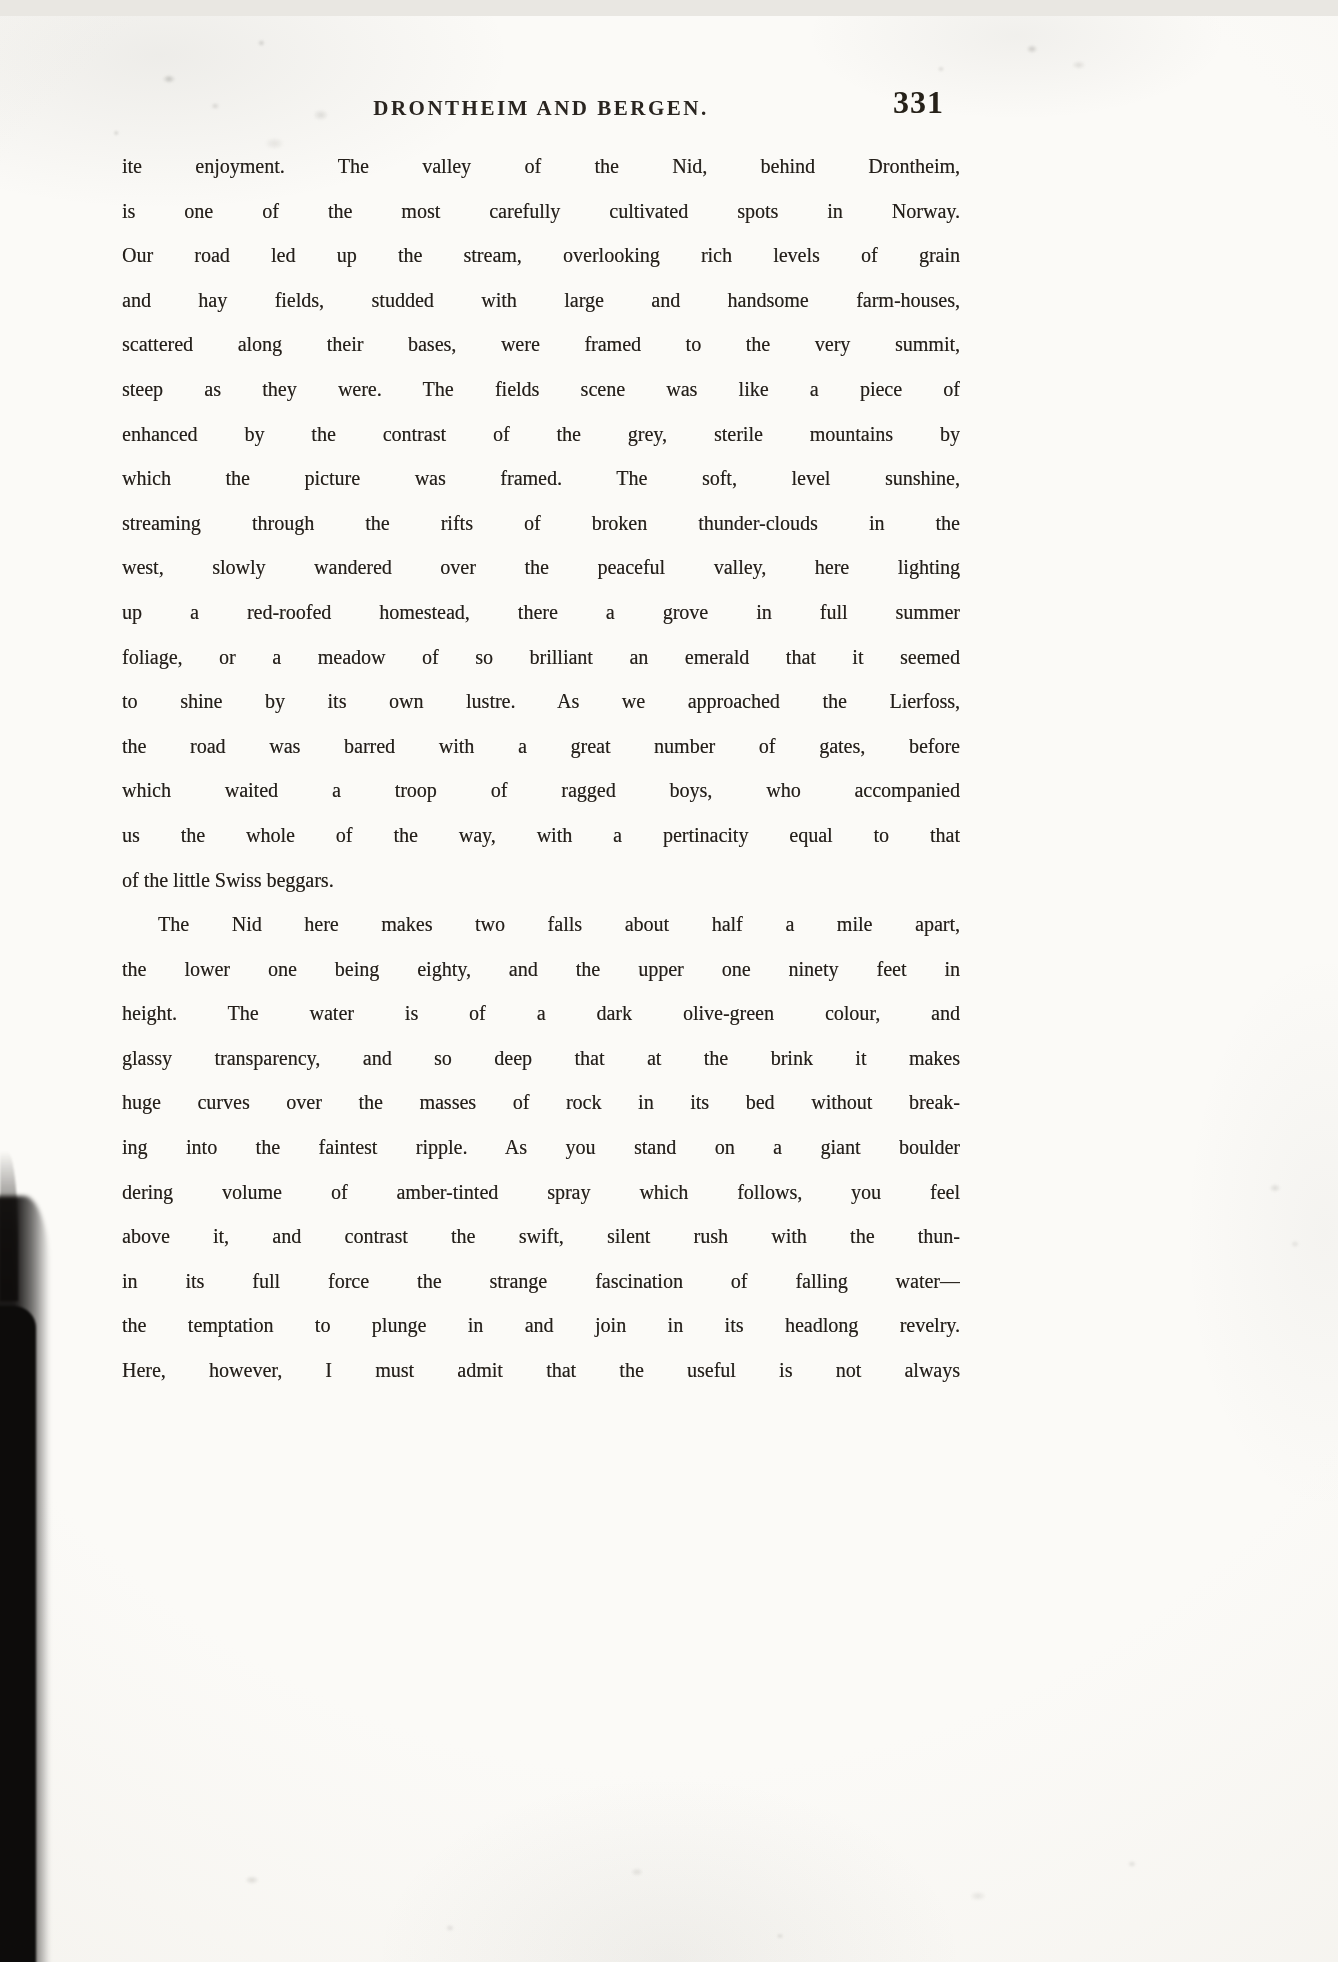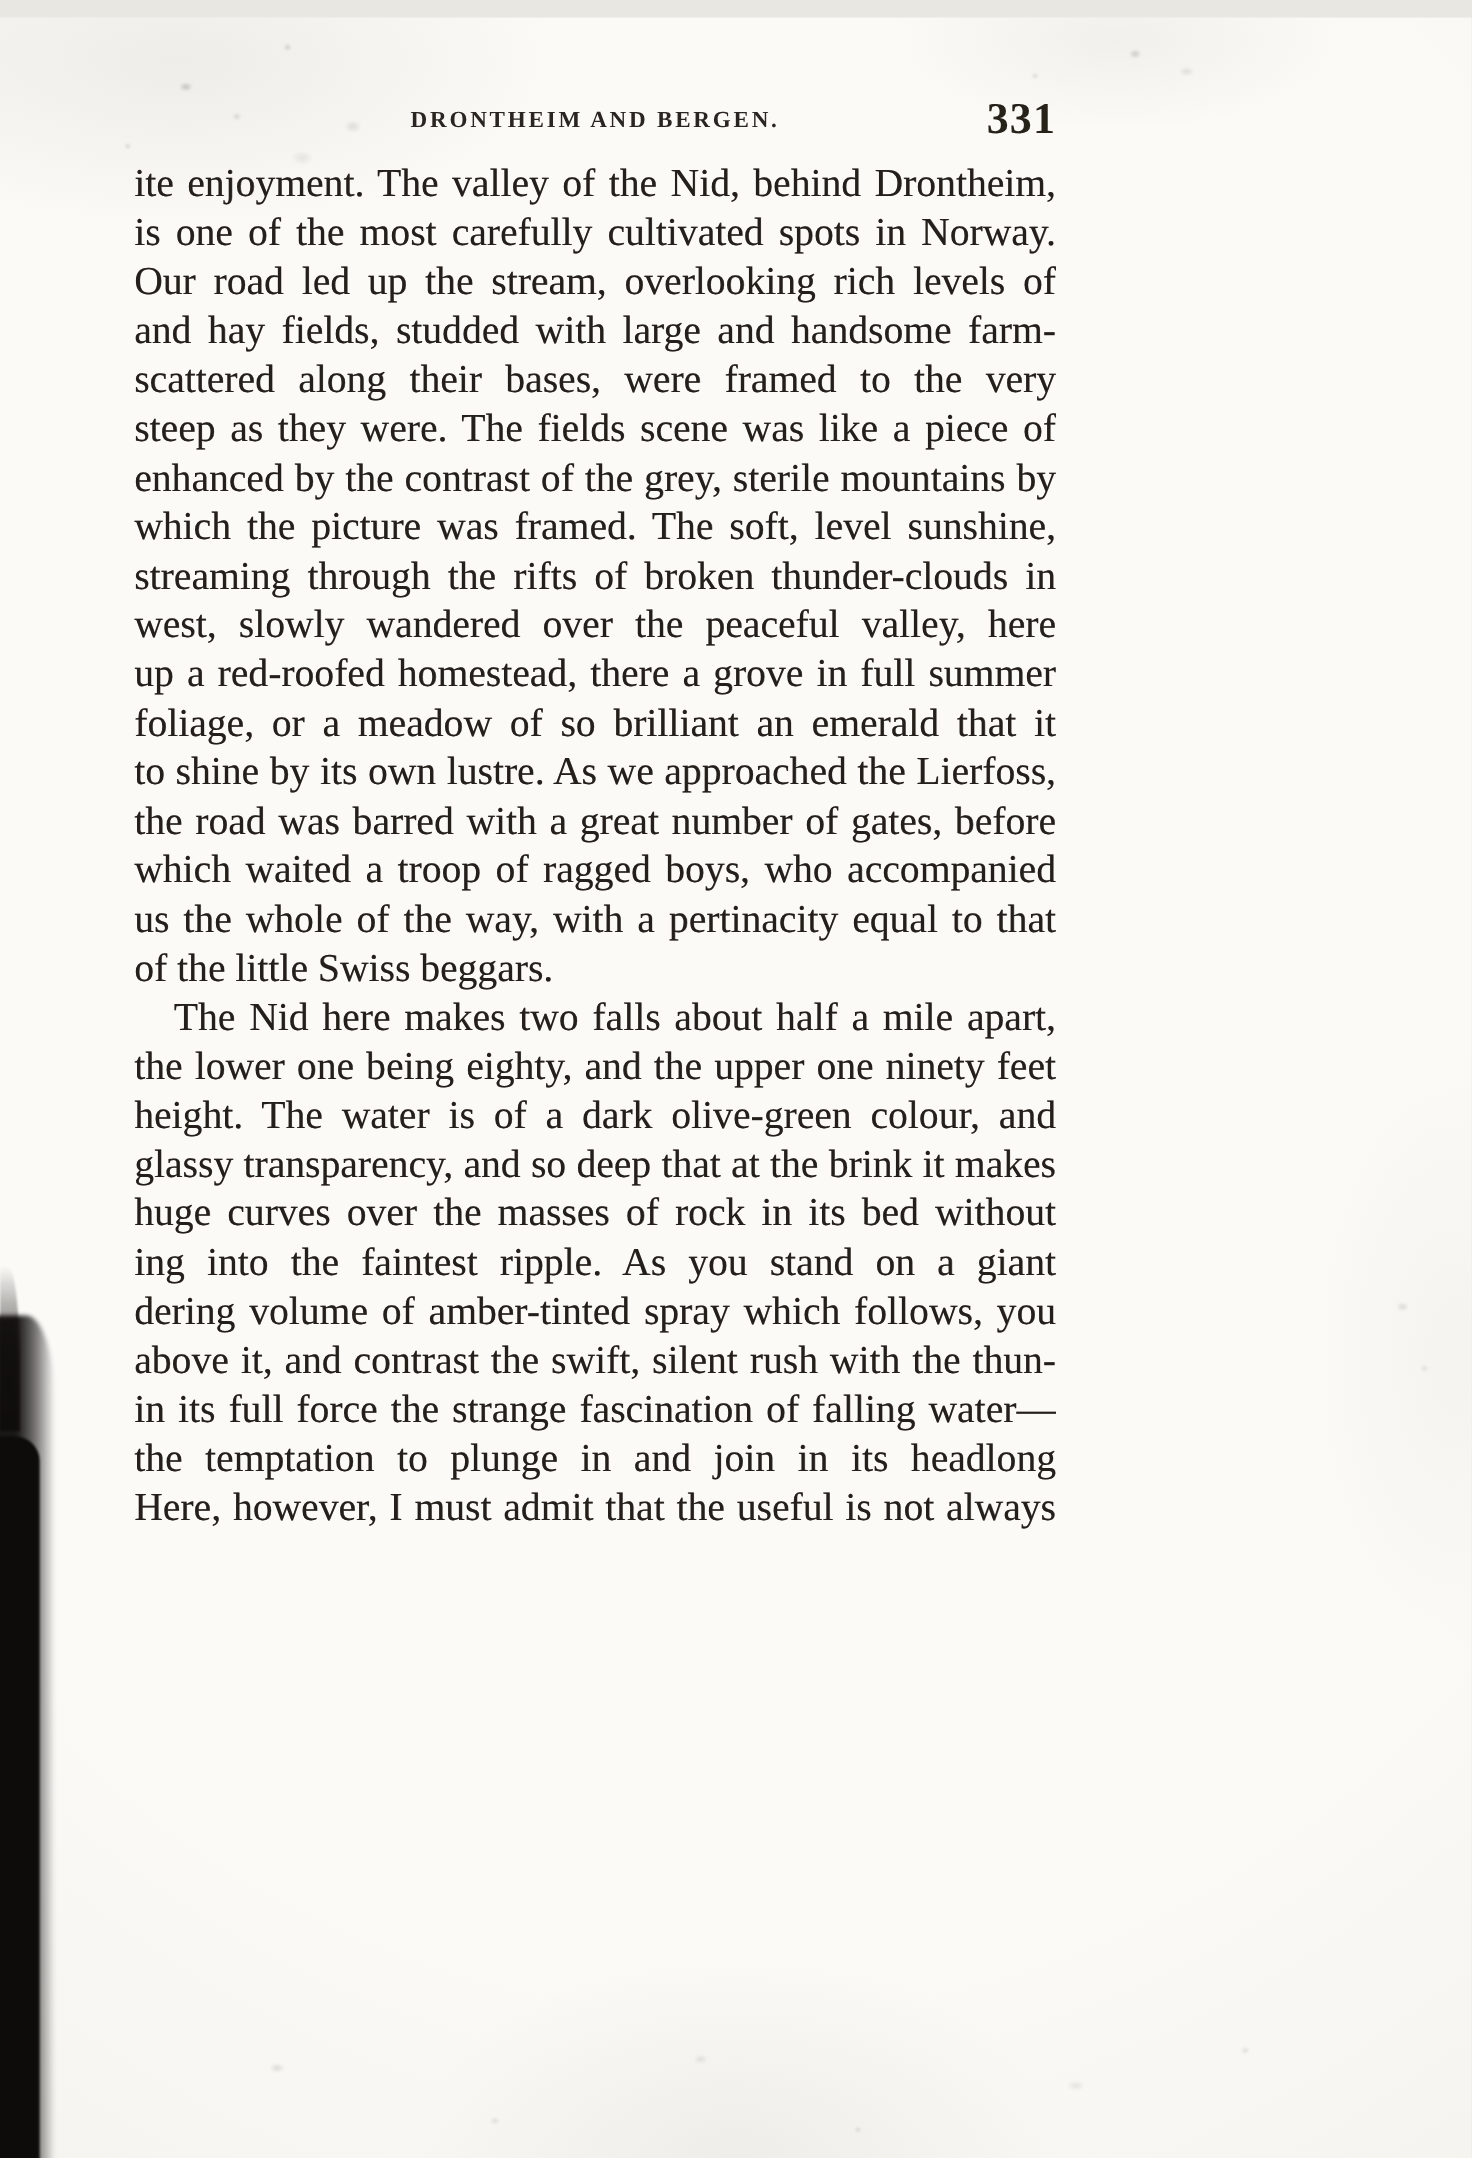--- a/index.html
+++ b/index.html
@@ -96,33 +96,33 @@
     position: absolute;
     left: 0; right: 0; top: 6px;
     text-align: center;
     font-size: 21px;
     font-weight: 700;
     letter-spacing: 2.5px;
     color: #2a2520;
   }
   .page-number {
     position: absolute;
-    right: 0; top: -6px;
-    font-size: 40px;
+    right: 16px; top: -6px;
+    font-size: 32px;
     font-weight: 700;
     letter-spacing: 1px;
     color: #262119;
   }
 
   
   .text-block {
     position: absolute;
     left: 122px; top: 128px;
     width: 838px;
-    font-size: 36px;
+    font-size: 20px;
     color: #241f1a;
     text-shadow: 0.25px 0 0 rgba(36,31,26,0.55);
   }
   .line {
     height: 44.6px;
     line-height: 44.6px;
     overflow: hidden;
     text-align: justify;
     white-space: normal;
   }

